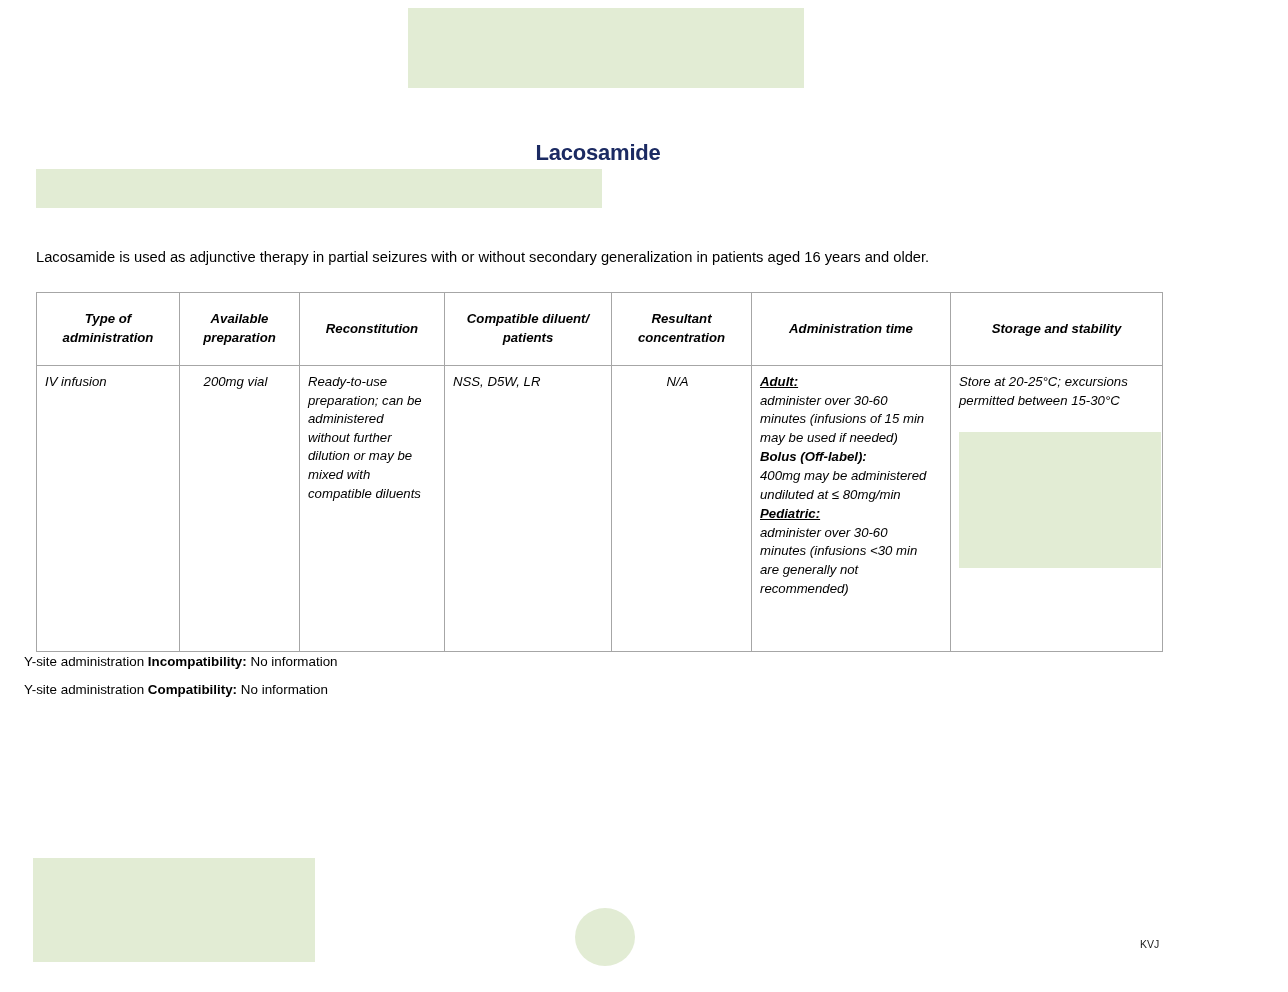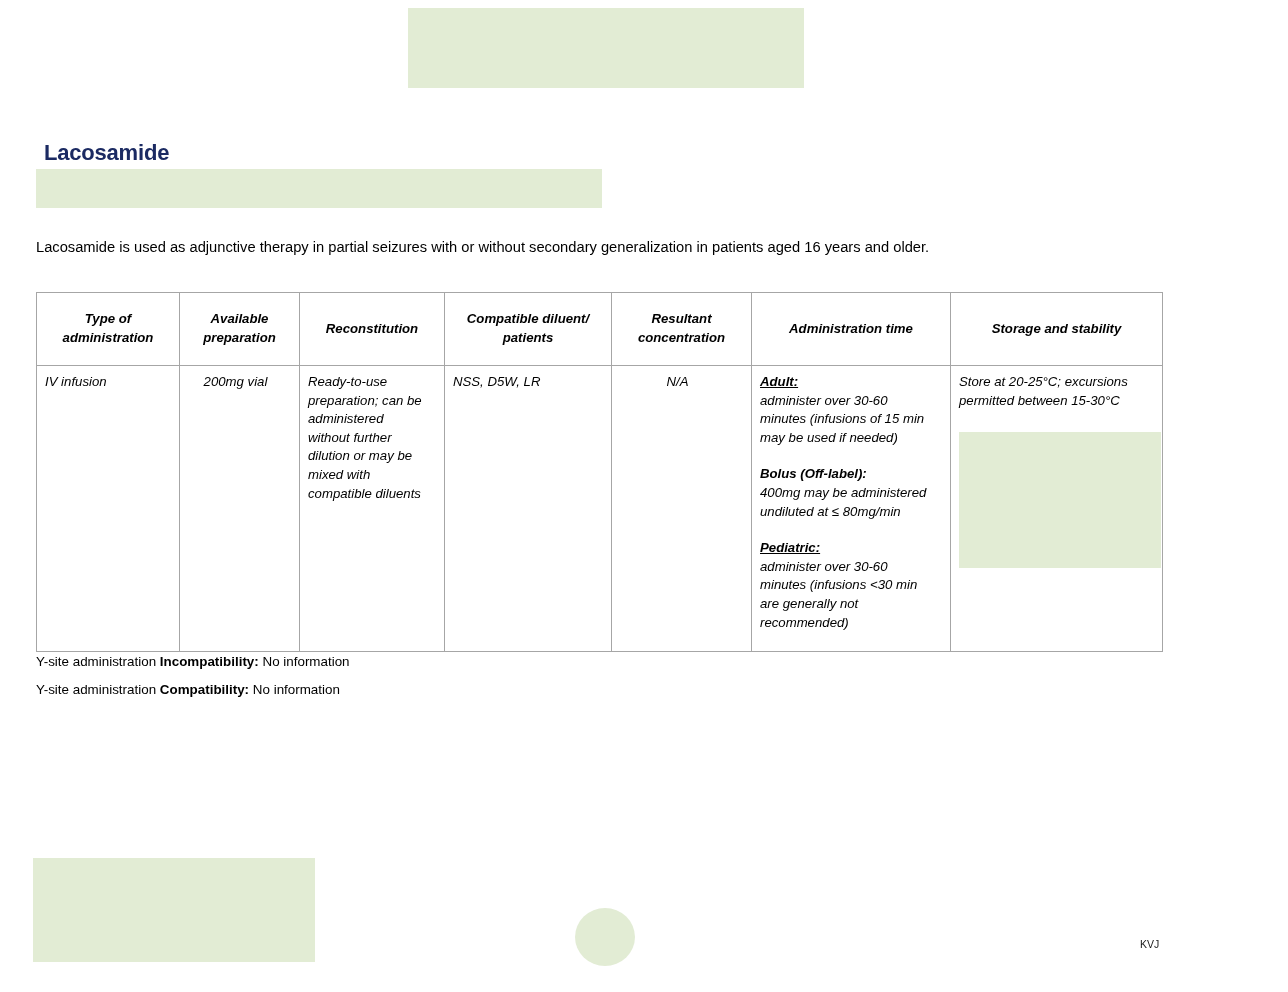--- a/index.html
+++ b/index.html
@@ -26,38 +26,39 @@
   #redact-storage-cell { position: relative; margin-top: 22px; width: 202px; height: 136px; }
   #redact-footer-left  { left: 33px;  top: 858px; width: 282px; height: 104px; }
   #redact-footer-logo  {
     left: 575px; top: 908px; width: 60px; height: 58px;
     border-radius: 50%;
   }
 
   
   #doc {
     position: absolute;
-    left: 44px;
+    left: 34px;
     top: 140px;
     width: 1128px;
+    text-align: center;
   }
 
   #page-title {
     font-size: 22px;
     font-weight: bold;
     color: #1b2a62;
     line-height: 26px;
     margin: 0 0 4px 0;
     letter-spacing: -0.2px;
   }
 
   #intro-text {
     position: absolute;
     left: 36px;
-    top: 222px;
+    top: 232px;
     width: 1100px;
     font-size: 14.7px;
     line-height: 20px;
     white-space: nowrap;
   }
 
   
   #drug-table {
     position: absolute;
     left: 36px;
@@ -82,21 +83,21 @@
     height: 64px;
     padding: 4px 6px;
   }
   #drug-table td {
     height: 272px;
     padding: 7px 16px 6px 8px;
   }
   td.center { text-align: center; }
 
   .admin-block { margin: 0; }
-  .admin-block + .admin-block { margin-top: 18px; }
+  .admin-block + .admin-block { margin-top: 1px; }
   .admin-label-u {
     font-weight: bold;
     text-decoration: underline;
     display: block;
   }
   .admin-label-b {
     font-weight: bold;
     display: block;
   }
 
@@ -105,21 +106,21 @@
   col.c2 { width: 120px; }
   col.c3 { width: 145px; }
   col.c4 { width: 167px; }
   col.c5 { width: 140px; }
   col.c6 { width: 199px; }
   col.c7 { width: 212px; }
 
   
   #ysite {
     position: absolute;
-    left: 36px;
+    left: 24px;
     top: 652px;
     width: 800px;
     font-size: 13.4px;
     line-height: 19px;
   }
   #ysite p { margin: 0 0 9px 0; }
   #ysite b { font-weight: bold; }
 
   
   #footer-initials {

